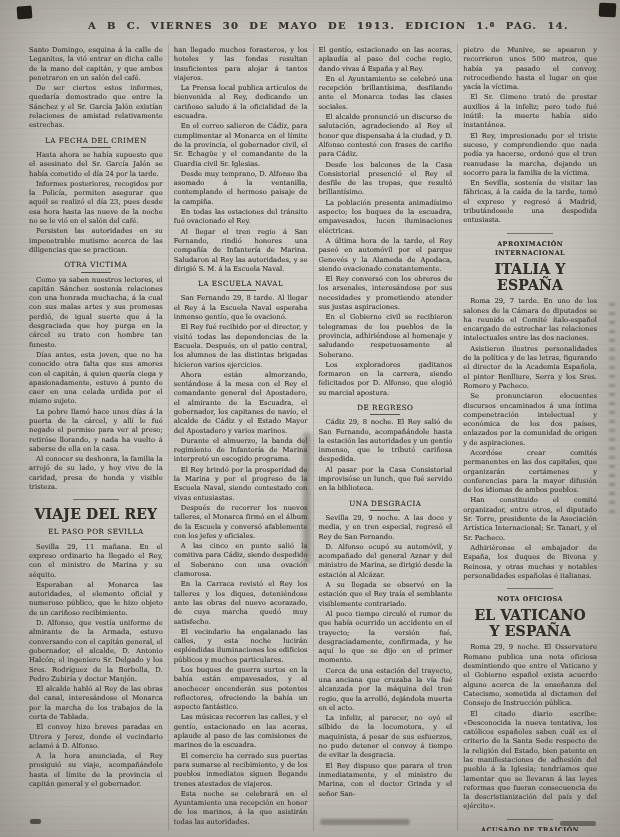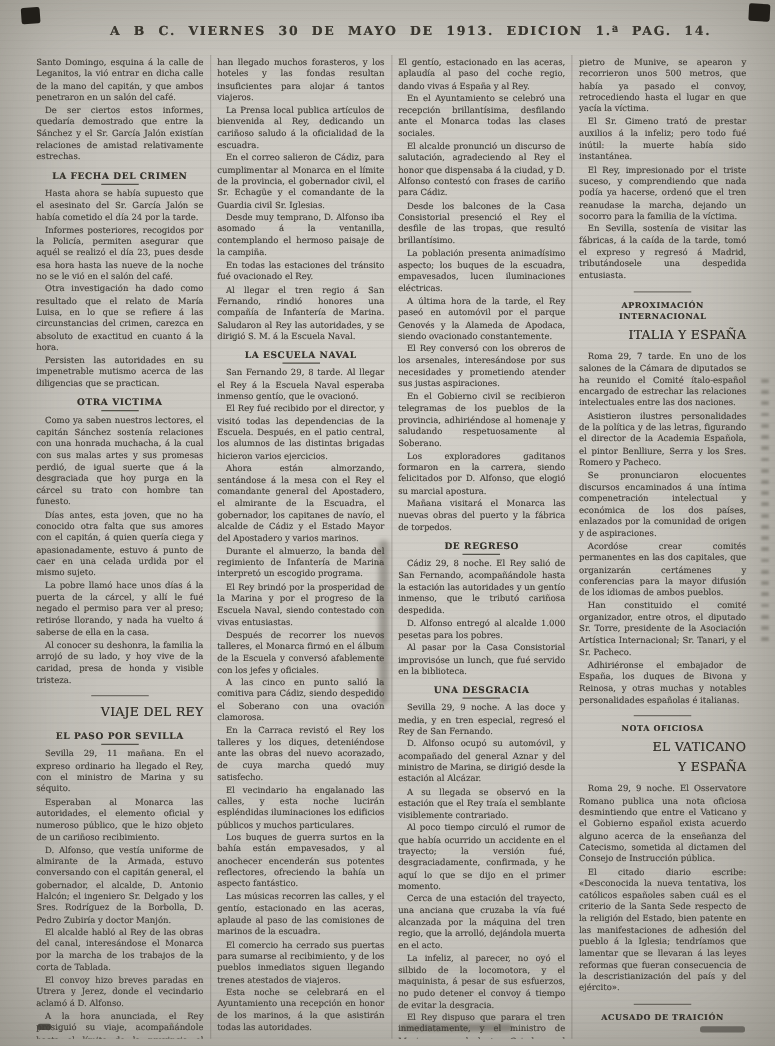--- a/index.html
+++ b/index.html
@@ -28,33 +28,33 @@
   .column{
     flex:1 1 0;min-width:0;overflow:hidden;
     padding:2px 5px 0 5px;
     font-size:6.8px;line-height:9.3px;text-align:justify;
     text-shadow:0 0 0.45px rgba(62,57,48,0.55);
   }
   .column + .column{border-left:1px solid rgba(62,58,50,0.22);}
   .column p{margin:0 0 1px 0;text-indent:7px;}
   .column p.noindent{text-indent:0;}
   .crosshead{
-    text-align:center;font-weight:bold;font-size:7.2px;letter-spacing:0.5px;
+    text-align:center;font-weight:normal;font-size:7.2px;letter-spacing:0.5px;
     margin:5px 0 1px 0;color:#35322b;
   }
   .crosshead .rule{
     display:block;width:30px;height:1px;background:rgba(53,50,43,0.8);
     margin:2px auto 3px auto;
   }
   .kicker{
     text-align:center;font-weight:bold;font-size:6.4px;letter-spacing:0.5px;
     margin:3px 0 0 0;color:#35322b;
   }
   .headline{
-    text-align:right;font-weight:normal;font-size:10px;line-height:16px;
+    text-align:center;font-weight:bold;font-size:14px;line-height:16px;
     letter-spacing:0.2px;margin:3px 0 4px 0;color:#312e27;
   }
   .sep{width:46px;height:1px;background:rgba(58,54,46,0.6);margin:7px auto 6px auto;}
   .mark{position:absolute;background:#211e19;}
   .mark-tl{left:17px;top:6px;width:15px;height:13px;transform:rotate(-4deg);border-radius:2px;}
   .mark-tr{right:4px;top:3px;width:17px;height:14px;border-radius:2px;transform:rotate(3deg);}
   .mark-bl{left:30px;bottom:13px;width:11px;height:5px;opacity:0.65;border-radius:2px;}
   .mark-br{right:24px;bottom:11px;width:36px;height:5px;opacity:0.45;border-radius:2px;filter:blur(0.6px);}
   .smudge-bottom{
     position:absolute;left:320px;bottom:12px;width:90px;height:6px;
@@ -85,21 +85,20 @@
 
 <div class="page-header">A B C. VIERNES 30 DE MAYO DE 1913. EDICION 1.ª PAG. 14.</div>
 
 <div class="columns" id="columns">
     <div class="column">
       <p class="noindent">Santo Domingo, esquina á la calle de Leganitos, la vió entrar en dicha calle de la mano del capitán, y que ambos penetraron en un salón del café.</p>
       <p>De ser ciertos estos informes, quedaría demostrado que entre la Sánchez y el Sr. García Jalón existían relaciones de amistad relativamente estrechas.</p>
       <div class="crosshead"><span>LA FECHA DEL CRIMEN</span><span class="rule"></span></div>
       <p>Hasta ahora se había supuesto que el asesinato del Sr. García Jalón se había cometido el día 24 por la tarde.</p>
       <p>Informes posteriores, recogidos por la Policía, permiten asegurar que aquél se realizó el día 23, pues desde esa hora hasta las nueve de la noche no se le vió en el salón del café.</p>
-      <p>Otra investigación ha dado como resultado que el relato de María Luisa, en lo que se refiere á las circunstancias del crimen, carezca en absoluto de exactitud en cuanto á la hora.</p>
       <p>Persisten las autoridades en su impenetrable mutismo acerca de las diligencias que se practican.</p>
       <div class="crosshead"><span>OTRA VICTIMA</span><span class="rule"></span></div>
       <p>Como ya saben nuestros lectores, el capitán Sánchez sostenía relaciones con una honrada muchacha, á la cual con sus malas artes y sus promesas perdió, de igual suerte que á la desgraciada que hoy purga en la cárcel su trato con hombre tan funesto.</p>
       <p>Días antes, esta joven, que no ha conocido otra falta que sus amores con el capitán, á quien quería ciega y apasionadamente, estuvo á punto de caer en una celada urdida por el mismo sujeto.</p>
       <p>La pobre llamó hace unos días á la puerta de la cárcel, y allí le fué negado el permiso para ver al preso; retiróse llorando, y nada ha vuelto á saberse de ella en la casa.</p>
       <p>Al conocer su deshonra, la familia la arrojó de su lado, y hoy vive de la caridad, presa de honda y visible tristeza.</p>
       <div class="sep"></div>
       <div class="headline">
         <div>VIAJE DEL REY</div>
       </div>
@@ -136,24 +135,22 @@
     <div class="column">
       <p class="noindent">El gentío, estacionado en las aceras, aplaudía al paso del coche regio, dando vivas á España y al Rey.</p>
       <p>En el Ayuntamiento se celebró una recepción brillantísima, desfilando ante el Monarca todas las clases sociales.</p>
       <p>El alcalde pronunció un discurso de salutación, agradeciendo al Rey el honor que dispensaba á la ciudad, y D. Alfonso contestó con frases de cariño para Cádiz.</p>
       <p>Desde los balcones de la Casa Consistorial presenció el Rey el desfile de las tropas, que resultó brillantísimo.</p>
       <p>La población presenta animadísimo aspecto; los buques de la escuadra, empavesados, lucen iluminaciones eléctricas.</p>
       <p>A última hora de la tarde, el Rey paseó en automóvil por el parque Genovés y la Alameda de Apodaca, siendo ovacionado constantemente.</p>
       <p>El Rey conversó con los obreros de los arsenales, interesándose por sus necesidades y prometiendo atender sus justas aspiraciones.</p>
       <p>En el Gobierno civil se recibieron telegramas de los pueblos de la provincia, adhiriéndose al homenaje y saludando respetuosamente al Soberano.</p>
       <p>Los exploradores gaditanos formaron en la carrera, siendo felicitados por D. Alfonso, que elogió su marcial apostura.</p>
-      <p>Mañana visitará el Monarca las nuevas obras del puerto y la fábrica de torpedos.</p>
       <div class="crosshead"><span>DE REGRESO</span><span class="rule"></span></div>
       <p>Cádiz 29, 8 noche. El Rey salió de San Fernando, acompañándole hasta la estación las autoridades y un gentío inmenso, que le tributó cariñosa despedida.</p>
-      <p>D. Alfonso entregó al alcalde 1.000 pesetas para los pobres.</p>
       <p>Al pasar por la Casa Consistorial improvisóse un lunch, que fué servido en la biblioteca.</p>
       <div class="crosshead"><span>UNA DESGRACIA</span><span class="rule"></span></div>
       <p>Sevilla 29, 9 noche. A las doce y media, y en tren especial, regresó el Rey de San Fernando.</p>
       <p>D. Alfonso ocupó su automóvil, y acompañado del general Aznar y del ministro de Marina, se dirigió desde la estación al Alcázar.</p>
       <p>A su llegada se observó en la estación que el Rey traía el semblante visiblemente contrariado.</p>
       <p>Al poco tiempo circuló el rumor de que había ocurrido un accidente en el trayecto; la versión fué, desgraciadamente, confirmada, y he aquí lo que se dijo en el primer momento.</p>
       <p>Cerca de una estación del trayecto, una anciana que cruzaba la vía fué alcanzada por la máquina del tren regio, que la arrolló, dejándola muerta en el acto.</p>
       <p>La infeliz, al parecer, no oyó el silbido de la locomotora, y el maquinista, á pesar de sus esfuerzos, no pudo detener el convoy á tiempo de evitar la desgracia.</p>
       <p>El Rey dispuso que parara el tren inmediatamente, y el ministro de Marina, con el doctor Grinda y el señor San-</p>
     </div>

